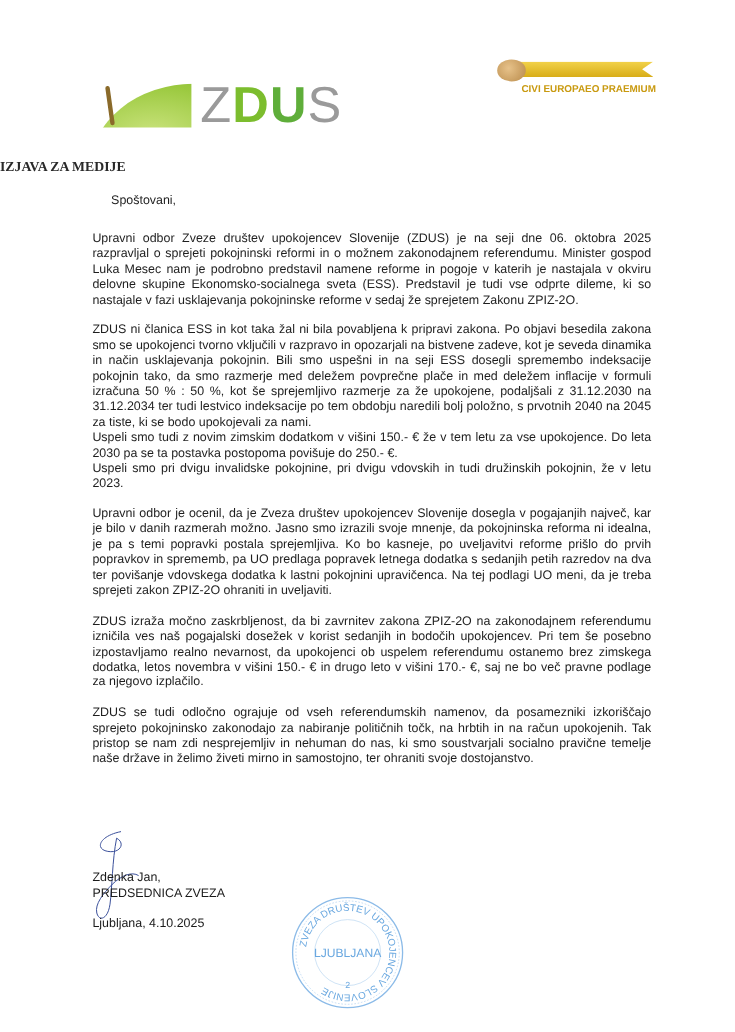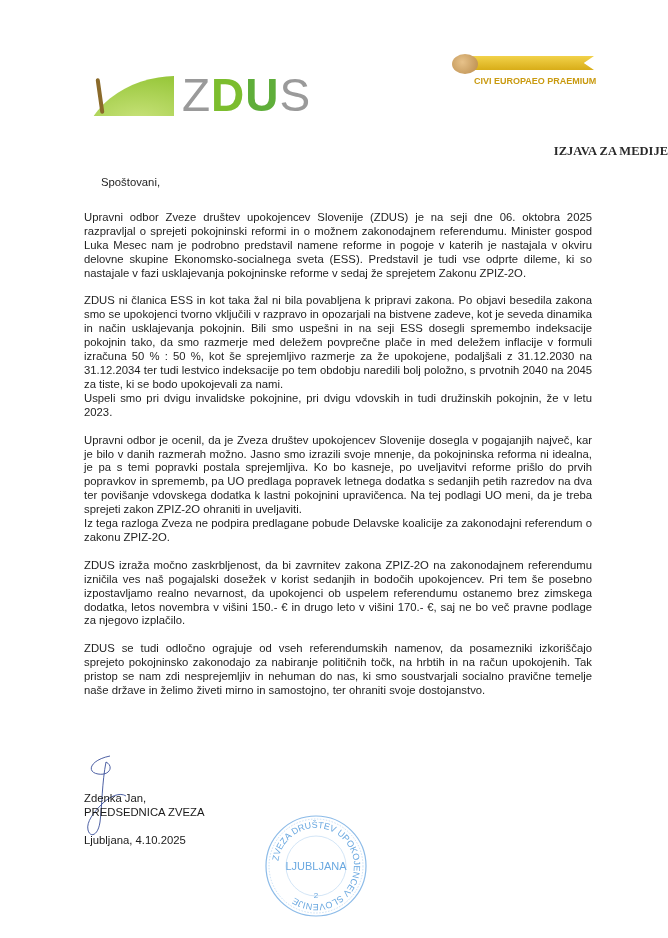--- a/index.html
+++ b/index.html
@@ -34,21 +34,21 @@
       background: linear-gradient(#f2d24a, #d8ad18);
       clip-path: polygon(0 0, 100% 0, 92% 50%, 100% 100%, 0 100%);
     }
     .civi-text {
       position: absolute; left: 22px; top: 24px; font-size: 9px; font-weight: 700;
       color: #c99a10; letter-spacing: 0px; white-space: nowrap;
       font-family: "Liberation Sans", sans-serif;
     }
 
     .title {
-      position: absolute; left: 0; width: 668px; top: 144px; text-align: right;
+      position: absolute; left: 0; width: 668px; top: 144px; text-align: left;
       font-family: "Liberation Serif", serif; font-weight: 700; font-size: 12.5px; color: #2a2a2a;
     }
     .content {
       position: absolute; left: 84px; top: 176px; width: 508px;
       font-size: 11.3px; line-height: 13.9px; color: #1e1e1e;
     }
     .greeting { margin: 0 0 21px 17px; }
     .para { margin: 0 0 14px 0; text-align: justify; }
     .para .line { display: block; }
     .signature-block { position: absolute; left: 84px; top: 792px; font-size: 11.3px; line-height: 13.9px; }
@@ -82,25 +82,25 @@
 <div class="title">IZJAVA ZA MEDIJE</div>
 
 <div class="content">
   <p class="greeting">Spoštovani,</p>
   <div id="paras">
       <div class="para">
         <span class="line">Upravni odbor Zveze društev upokojencev Slovenije (ZDUS) je na seji dne 06. oktobra 2025 razpravljal o sprejeti pokojninski reformi in o možnem zakonodajnem referendumu. Minister gospod Luka Mesec nam je podrobno predstavil namene  reforme in pogoje v katerih je nastajala v okviru delovne skupine Ekonomsko-socialnega sveta (ESS). Predstavil je tudi vse  odprte dileme, ki so nastajale v fazi usklajevanja pokojninske reforme v sedaj že sprejetem Zakonu ZPIZ-2O.</span>
       </div>
       <div class="para">
         <span class="line">ZDUS ni  članica ESS in kot taka žal ni bila povabljena k pripravi zakona. Po objavi besedila zakona smo se upokojenci tvorno vključili v razpravo in opozarjali na bistvene zadeve, kot je seveda dinamika in način usklajevanja pokojnin. Bili smo uspešni in na seji ESS dosegli spremembo indeksacije pokojnin tako, da smo razmerje med deležem povprečne plače in med deležem inflacije v formuli izračuna 50 % : 50 %, kot še sprejemljivo razmerje za že upokojene, podaljšali z 31.12.2030 na 31.12.2034 ter tudi lestvico indeksacije po tem obdobju naredili bolj položno, s prvotnih 2040 na 2045 za tiste, ki se bodo upokojevali za nami.</span>
+        <span class="line">Uspeli smo tudi z novim zimskim dodatkom v višini 150.- € že v tem letu za vse upokojence. Do leta 2030 pa se ta postavka postopoma povišuje do 250.- €.</span>
         <span class="line">Uspeli smo pri dvigu invalidske pokojnine, pri dvigu vdovskih in tudi družinskih pokojnin, že v letu 2023.</span>
       </div>
       <div class="para">
         <span class="line">Upravni odbor je ocenil, da je Zveza društev upokojencev Slovenije dosegla v pogajanjih največ, kar je bilo v danih razmerah možno. Jasno smo izrazili svoje mnenje, da pokojninska reforma ni idealna, je pa s temi popravki postala sprejemljiva. Ko  bo kasneje, po uveljavitvi reforme prišlo do prvih popravkov in sprememb, pa UO predlaga popravek letnega dodatka s sedanjih petih razredov na dva ter povišanje vdovskega dodatka k lastni pokojnini upravičenca. Na tej podlagi UO meni, da je treba sprejeti zakon ZPIZ-2O ohraniti in uveljaviti.</span>
-        <span class="line">Iz tega razloga Zveza ne podpira predlagane pobude Delavske koalicije za zakonodajni referendum o zakonu ZPIZ-2O.</span>
       </div>
       <div class="para">
         <span class="line">ZDUS izraža močno zaskrbljenost, da bi zavrnitev zakona ZPIZ-2O na zakonodajnem referendumu izničila ves naš pogajalski dosežek v korist sedanjih in bodočih upokojencev. Pri tem še posebno izpostavljamo realno nevarnost, da upokojenci ob uspelem referendumu ostanemo brez zimskega dodatka, letos novembra v višini 150.- € in drugo leto v višini 170.- €, saj ne bo več pravne podlage za njegovo izplačilo.</span>
       </div>
       <div class="para">
         <span class="line">ZDUS se tudi odločno ograjuje od vseh referendumskih namenov, da posamezniki izkoriščajo sprejeto pokojninsko zakonodajo za nabiranje političnih točk, na hrbtih in na račun upokojenih. Tak pristop se nam zdi nesprejemljiv in nehuman do nas, ki smo soustvarjali socialno pravične temelje naše države in želimo živeti mirno in samostojno, ter ohraniti svoje dostojanstvo.</span>
       </div>
     </div>
 </div>
 

